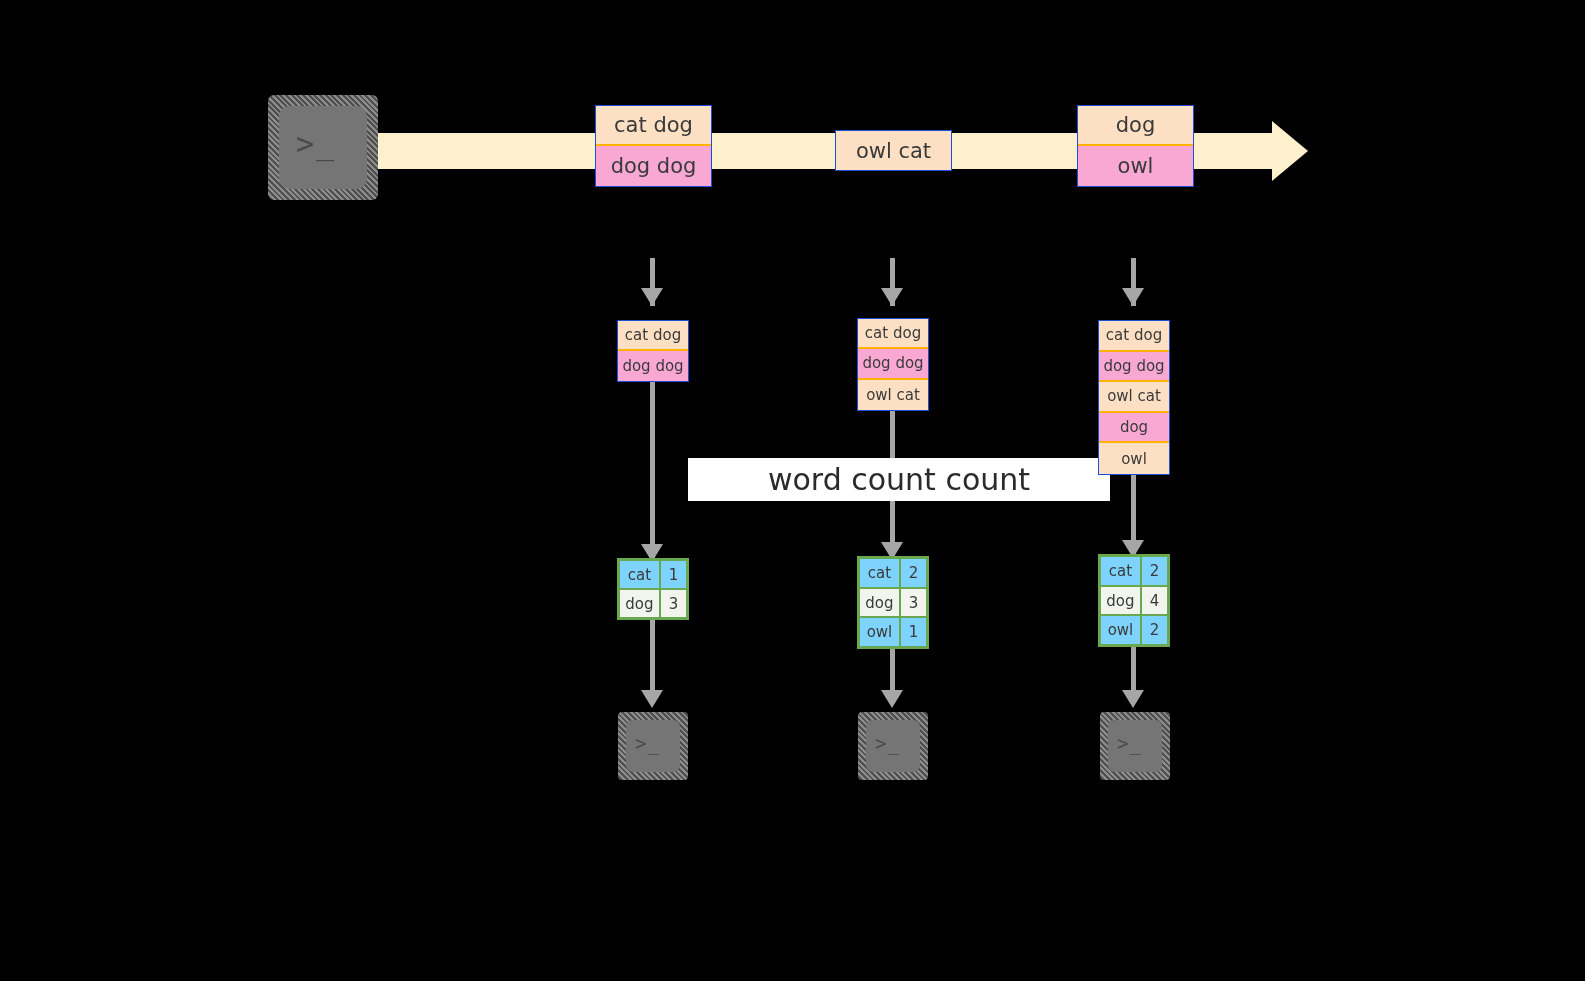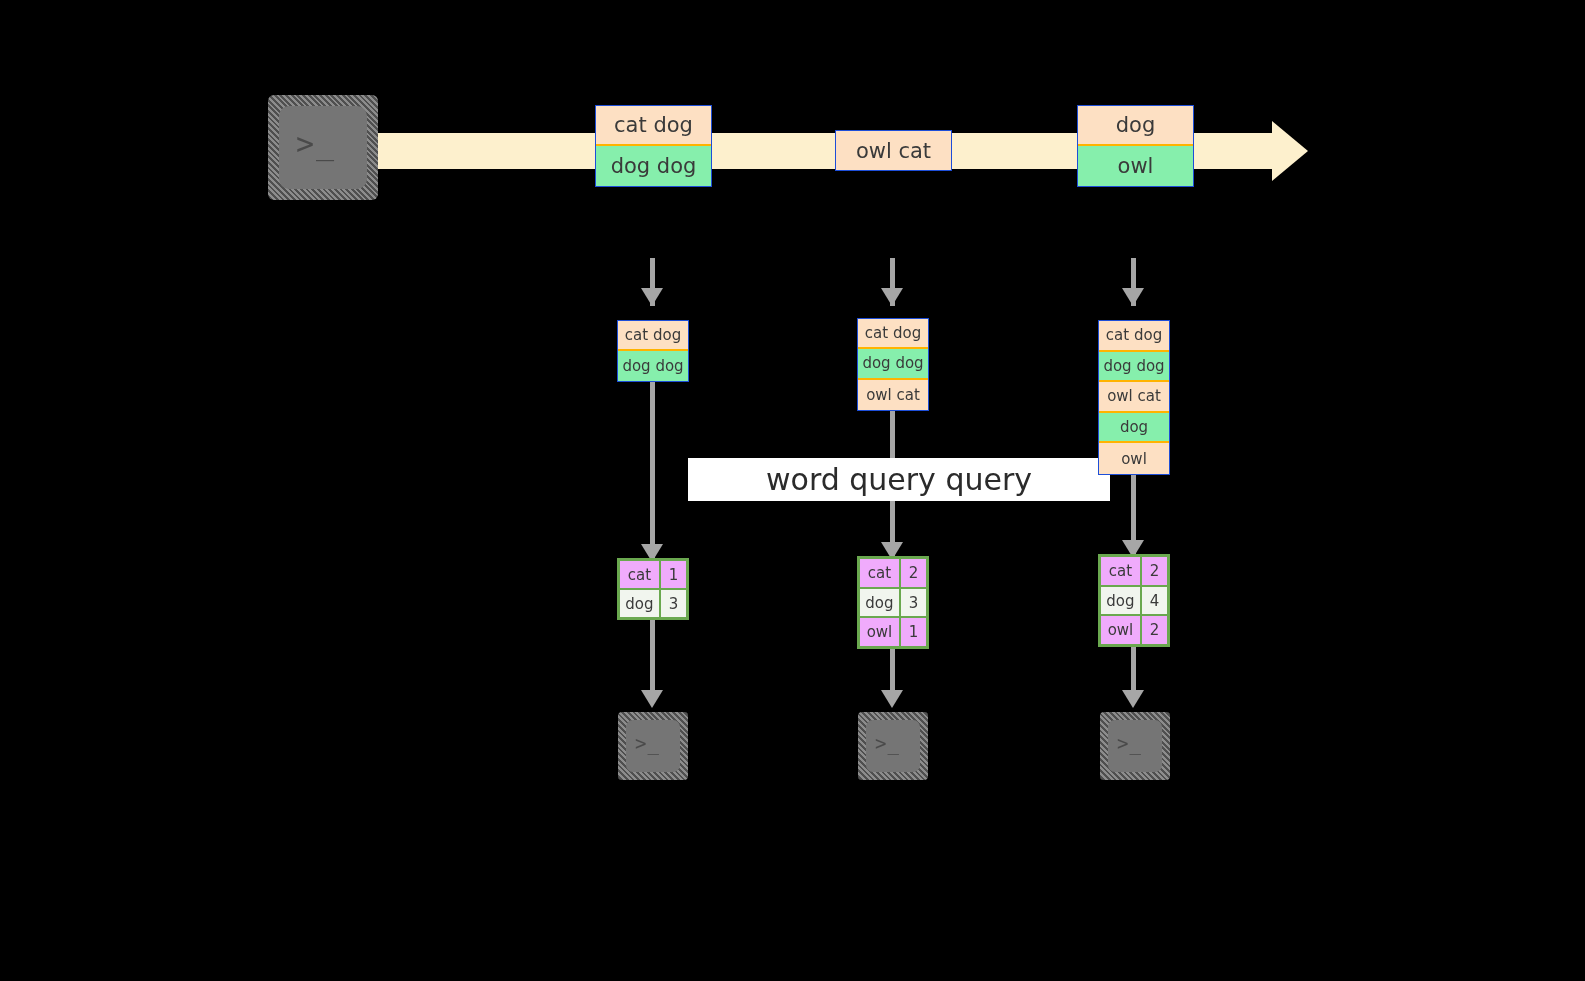--- a/index.html
+++ b/index.html
@@ -67,21 +67,21 @@
     box-sizing: border-box;
     display: flex;
     align-items: center;
     justify-content: center;
     color: #3a3a3a;
     white-space: nowrap;
     border-bottom: 2px solid #ffb300;
   }
   .orow:last-child { border-bottom: none; }
   .orow.dark  { background: #fde0c3; }
-  .orow.light { background: #86efac; }
+  .orow.light { background: #f9a8d4; }
 
   
   .gbox {
     position: absolute;
     box-sizing: border-box;
     border: 3px solid #6aa84f;
     background: #eef4e9;
     z-index: 6;
     display: flex;
     flex-direction: column;
@@ -95,21 +95,21 @@
   .grow:last-child { border-bottom: none; }
   .gcell-word, .gcell-num {
     box-sizing: border-box;
     display: flex;
     align-items: center;
     justify-content: center;
     color: #3a3a3a;
     white-space: nowrap;
   }
   .gcell-word { border-right: 2px solid #6aa84f; }
-  .grow.dark  .gcell-word, .grow.dark  .gcell-num { background: #f0abfc; }
+  .grow.dark  .gcell-word, .grow.dark  .gcell-num { background: #7dd3fc; }
   .grow.light .gcell-word, .grow.light .gcell-num { background: #f1f5ee; }
 
   
   .gshaft {
     position: absolute;
     background: #a6a6a6;
     width: 5px;
   }
   .gshaft.dashed {
     background: none;
@@ -157,21 +157,21 @@
 
   <div class="obox" style="left:835px; top:130px; width:117px; height:41px;">
     <div class="orow dark" style="height:100%; font-size:21px;">owl cat</div>
   </div>
 
   <div class="obox" style="left:1077px; top:105px; width:117px; height:82px;">
     <div class="orow dark" style="height:50%; font-size:21px;">dog</div>
     <div class="orow light" style="height:50%; font-size:21px;">owl</div>
   </div>
 
-  <div class="qlabel" style="left:688px; top:458px; width:422px; height:43px; font-size:30px;">word query query</div>
+  <div class="qlabel" style="left:688px; top:458px; width:422px; height:43px; font-size:30px;">word count count</div>
 
   <div class="gshaft dashed" style="left:650px; top:258px; height:48px;"></div>
   <div class="ghead" style="left:641px; top:288px;"></div>
 
   <div class="obox" style="left:617px; top:320px; width:72px; height:62px;">
     <div class="orow dark" style="height:50%; font-size:15px;">cat dog</div>
     <div class="orow light" style="height:50%; font-size:15px;">dog dog</div>
   </div>
 
   <div class="gshaft" style="left:650px; top:382px; height:176px;"></div>

